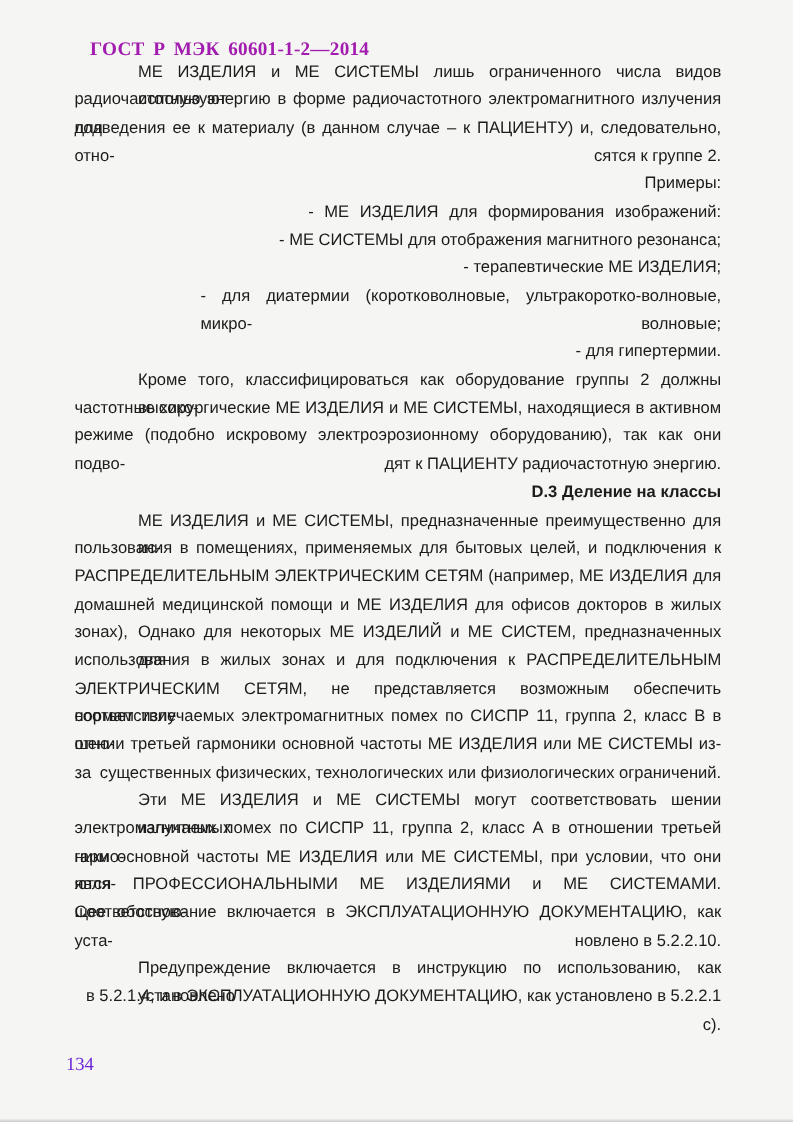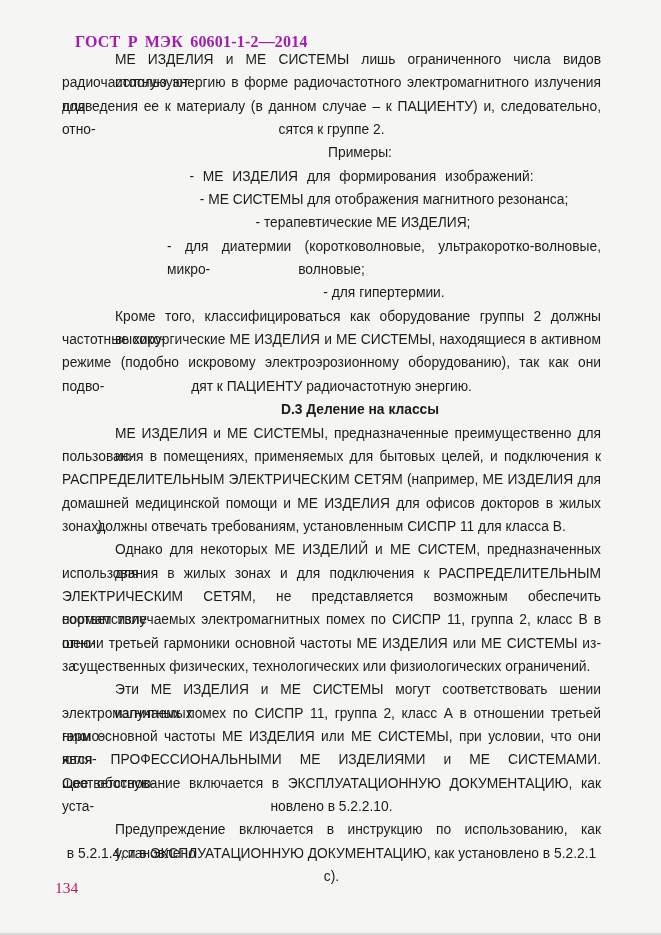--- a/index.html
+++ b/index.html
@@ -25,35 +25,35 @@
     letter-spacing: 0.2px;
     color: #a21caf;
   }
   .text-block {
     position: absolute;
     left: 62px; top: 48px;
     width: 539px;
     font-size: 13.8px;
     line-height: 23.35px;
   }
-  .line { height: 23.35px; white-space: normal; text-align: center; }
+  .line { height: 23.35px; white-space: normal; text-align: right; }
   .j { text-align: justify; text-align-last: justify; }
   .ind  { padding-left: 53px; }   
   .ind2 { padding-left: 57px; }   
   .li1  { padding-left: 60px; }   
   .li2  { padding-left: 105px; }  
   .li1b { padding-left: 63px; }   
   .bold { font-weight: bold; }
   .wide { word-spacing: 5px; }
   .page-num {
     position: absolute;
     left: 55px; top: 879px;
     font-family: "Liberation Serif", serif;
     font-size: 15.5px;
-    color: #be185d;
+    color: #6d28d9;
   }
   .bottom-edge {
     position: absolute;
     left: 0; bottom: 0;
     width: 661px; height: 3px;
     background: linear-gradient(to bottom, rgba(0,0,0,0), rgba(0,0,0,0.18));
   }
 </style>
 </head>
 <body>
@@ -82,21 +82,20 @@
     <div class="line j">частотные хирургические МЕ ИЗДЕЛИЯ и МЕ СИСТЕМЫ, находящиеся в активном</div>
     <div class="line j">режиме (подобно искровому электроэрозионному оборудованию), так как  они подво-</div>
     <div class="line">дят к ПАЦИЕНТУ радиочастотную энергию.</div>
 
     <div class="line ind2 bold">D.3  Деление на классы</div>
 
     <div class="line j ind">МЕ ИЗДЕЛИЯ и МЕ СИСТЕМЫ, предназначенные преимущественно для ис-</div>
     <div class="line j">пользования в помещениях, применяемых для бытовых целей, и подключения    к</div>
     <div class="line j">РАСПРЕДЕЛИТЕЛЬНЫМ ЭЛЕКТРИЧЕСКИМ СЕТЯМ (например, МЕ ИЗДЕЛИЯ для</div>
     <div class="line j">домашней медицинской помощи и МЕ ИЗДЕЛИЯ для офисов докторов в жилых зонах),</div>
-    <div class="line">должны отвечать требованиям, установленным СИСПР 11 для класса В.</div>
 
     <div class="line j ind">Однако  для  некоторых МЕ ИЗДЕЛИЙ и МЕ СИСТЕМ, предназначенных для</div>
     <div class="line j">использования в жилых зонах и для подключения   к РАСПРЕДЕЛИТЕЛЬНЫМ</div>
     <div class="line j">ЭЛЕКТРИЧЕСКИМ СЕТЯМ, не представляется возможным обеспечить соответствие</div>
     <div class="line j">нормам излучаемых электромагнитных помех по СИСПР 11, группа 2, класс В в отно-</div>
     <div class="line j">шении третьей гармоники основной частоты МЕ ИЗДЕЛИЯ или МЕ СИСТЕМЫ из-за</div>
     <div class="line">существенных физических, технологических или физиологических ограничений.</div>
 
     <div class="line j ind">Эти МЕ ИЗДЕЛИЯ и МЕ СИСТЕМЫ могут соответствовать  шении излучаемых</div>
     <div class="line j">электромагнитных помех по СИСПР 11, группа 2, класс А в отношении третьей гармо-</div>

